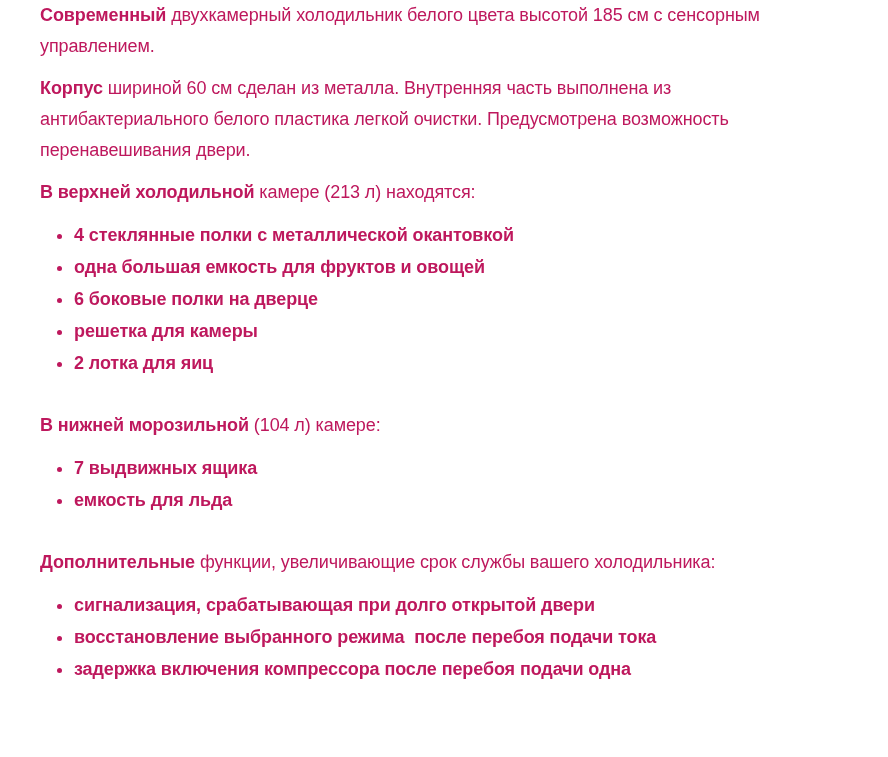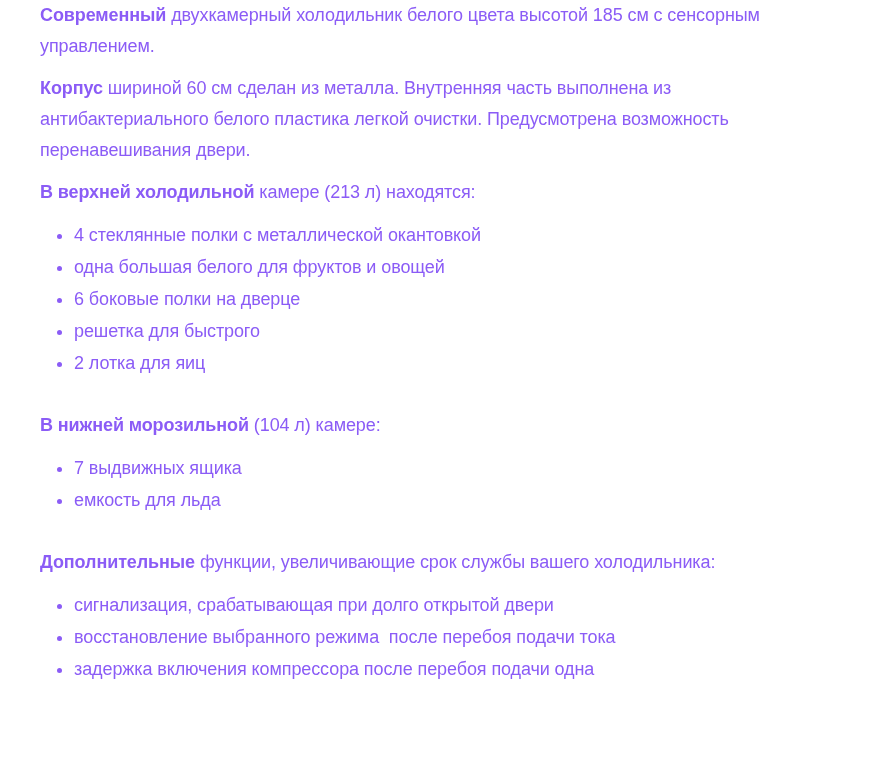--- a/index.html
+++ b/index.html
@@ -15,56 +15,57 @@
     box-sizing: border-box;
   }
   .doc {
     box-sizing: border-box;
     max-width: 860px;
     padding: 0 28px 0 40px;
     font-family: "Liberation Sans", "DejaVu Sans", sans-serif;
     font-size: 18px;
     line-height: 31px;
     letter-spacing: -0.1px;
-    color: #8b5cf6;
+    color: #be185d;
   }
   .doc p {
     margin: 0 0 11px 0;
     white-space: pre-wrap;
   }
   .doc strong {
     font-weight: 700;
   }
   .doc ul {
     margin: 0 0 31px 0;
     padding: 0 0 0 34px;
     list-style: disc;
   }
   .doc li {
     line-height: 32px;
     white-space: pre-wrap;
+    font-weight: bold;
   }
 </style>
 </head>
 <body>
 
 <div class="page">
   <div class="doc">
 
     <p><strong>Современный</strong><span> двухкамерный холодильник белого цвета высотой 185 см с сенсорным управлением.</span></p>
 
     <p><strong>Корпус</strong><span> шириной 60 см сделан из металла. Внутренняя часть выполнена из антибактериального белого пластика легкой очистки. Предусмотрена возможность перенавешивания двери.</span></p>
 
     <p><strong>В верхней холодильной</strong><span> камере (213 л) находятся:</span></p>
 
     <ul>
       <li>4 стеклянные полки с металлической окантовкой</li>
-      <li>одна большая белого для фруктов и овощей</li>
+      <li>одна большая емкость для фруктов и овощей</li>
       <li>6 боковые полки на дверце</li>
-      <li>решетка для быстрого</li>
+      <li>решетка для камеры</li>
       <li>2 лотка для яиц</li>
     </ul>
 
     <p><strong>В нижней морозильной</strong><span> (104 л) камере:</span></p>
 
     <ul>
       <li>7 выдвижных ящика</li>
       <li>емкость для льда</li>
     </ul>
 

